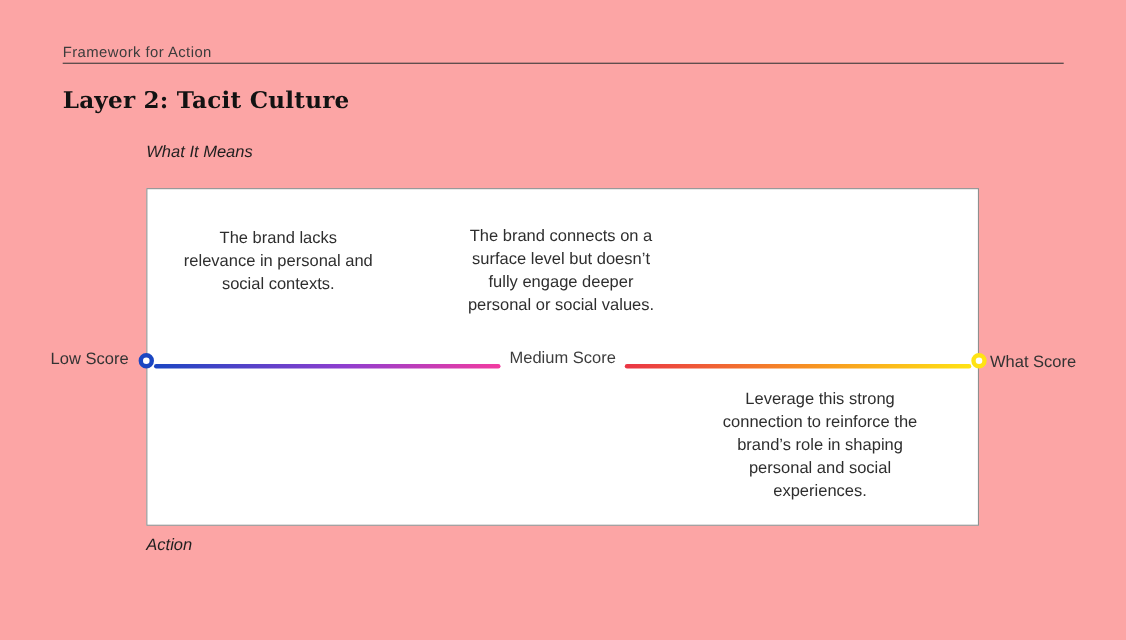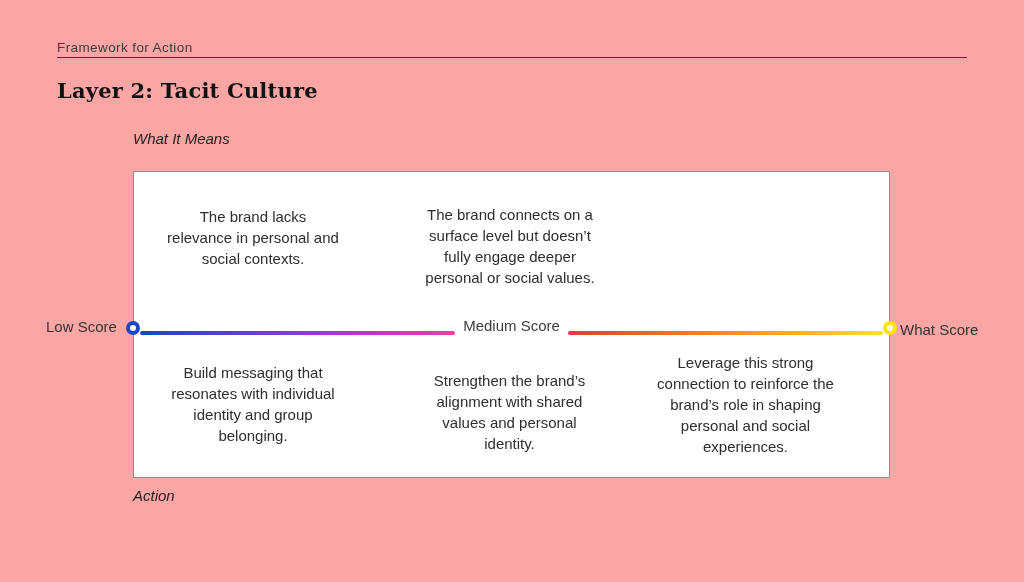--- a/index.html
+++ b/index.html
@@ -153,19 +153,17 @@
     <div class="cell t2">The brand connects on a surface level but doesn’t fully engage deeper personal or social values.</div>
 
     <div class="score-line">
       <span class="ring left"></span>
       <span class="seg seg1"></span>
       <span class="mid-label">Medium Score</span>
       <span class="seg seg2"></span>
       <span class="ring right"></span>
     </div>
 
-    <div class="cell b1">Build messaging that resonates with individual identity and group belonging.</div>
-    <div class="cell b2">Strengthen the brand’s alignment with shared values and personal identity.</div>
     <div class="cell b3">Leverage this strong connection to reinforce the brand’s role in shaping personal and social experiences.</div>
 
   </div>
 
 </div>
 
 </body></html>

